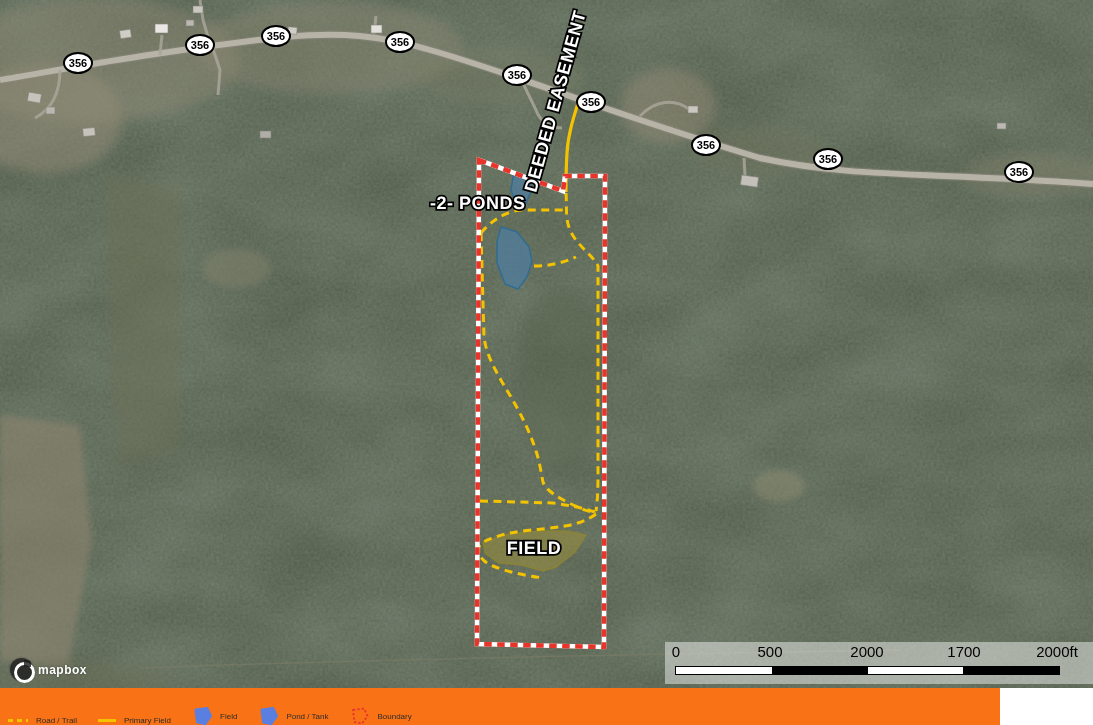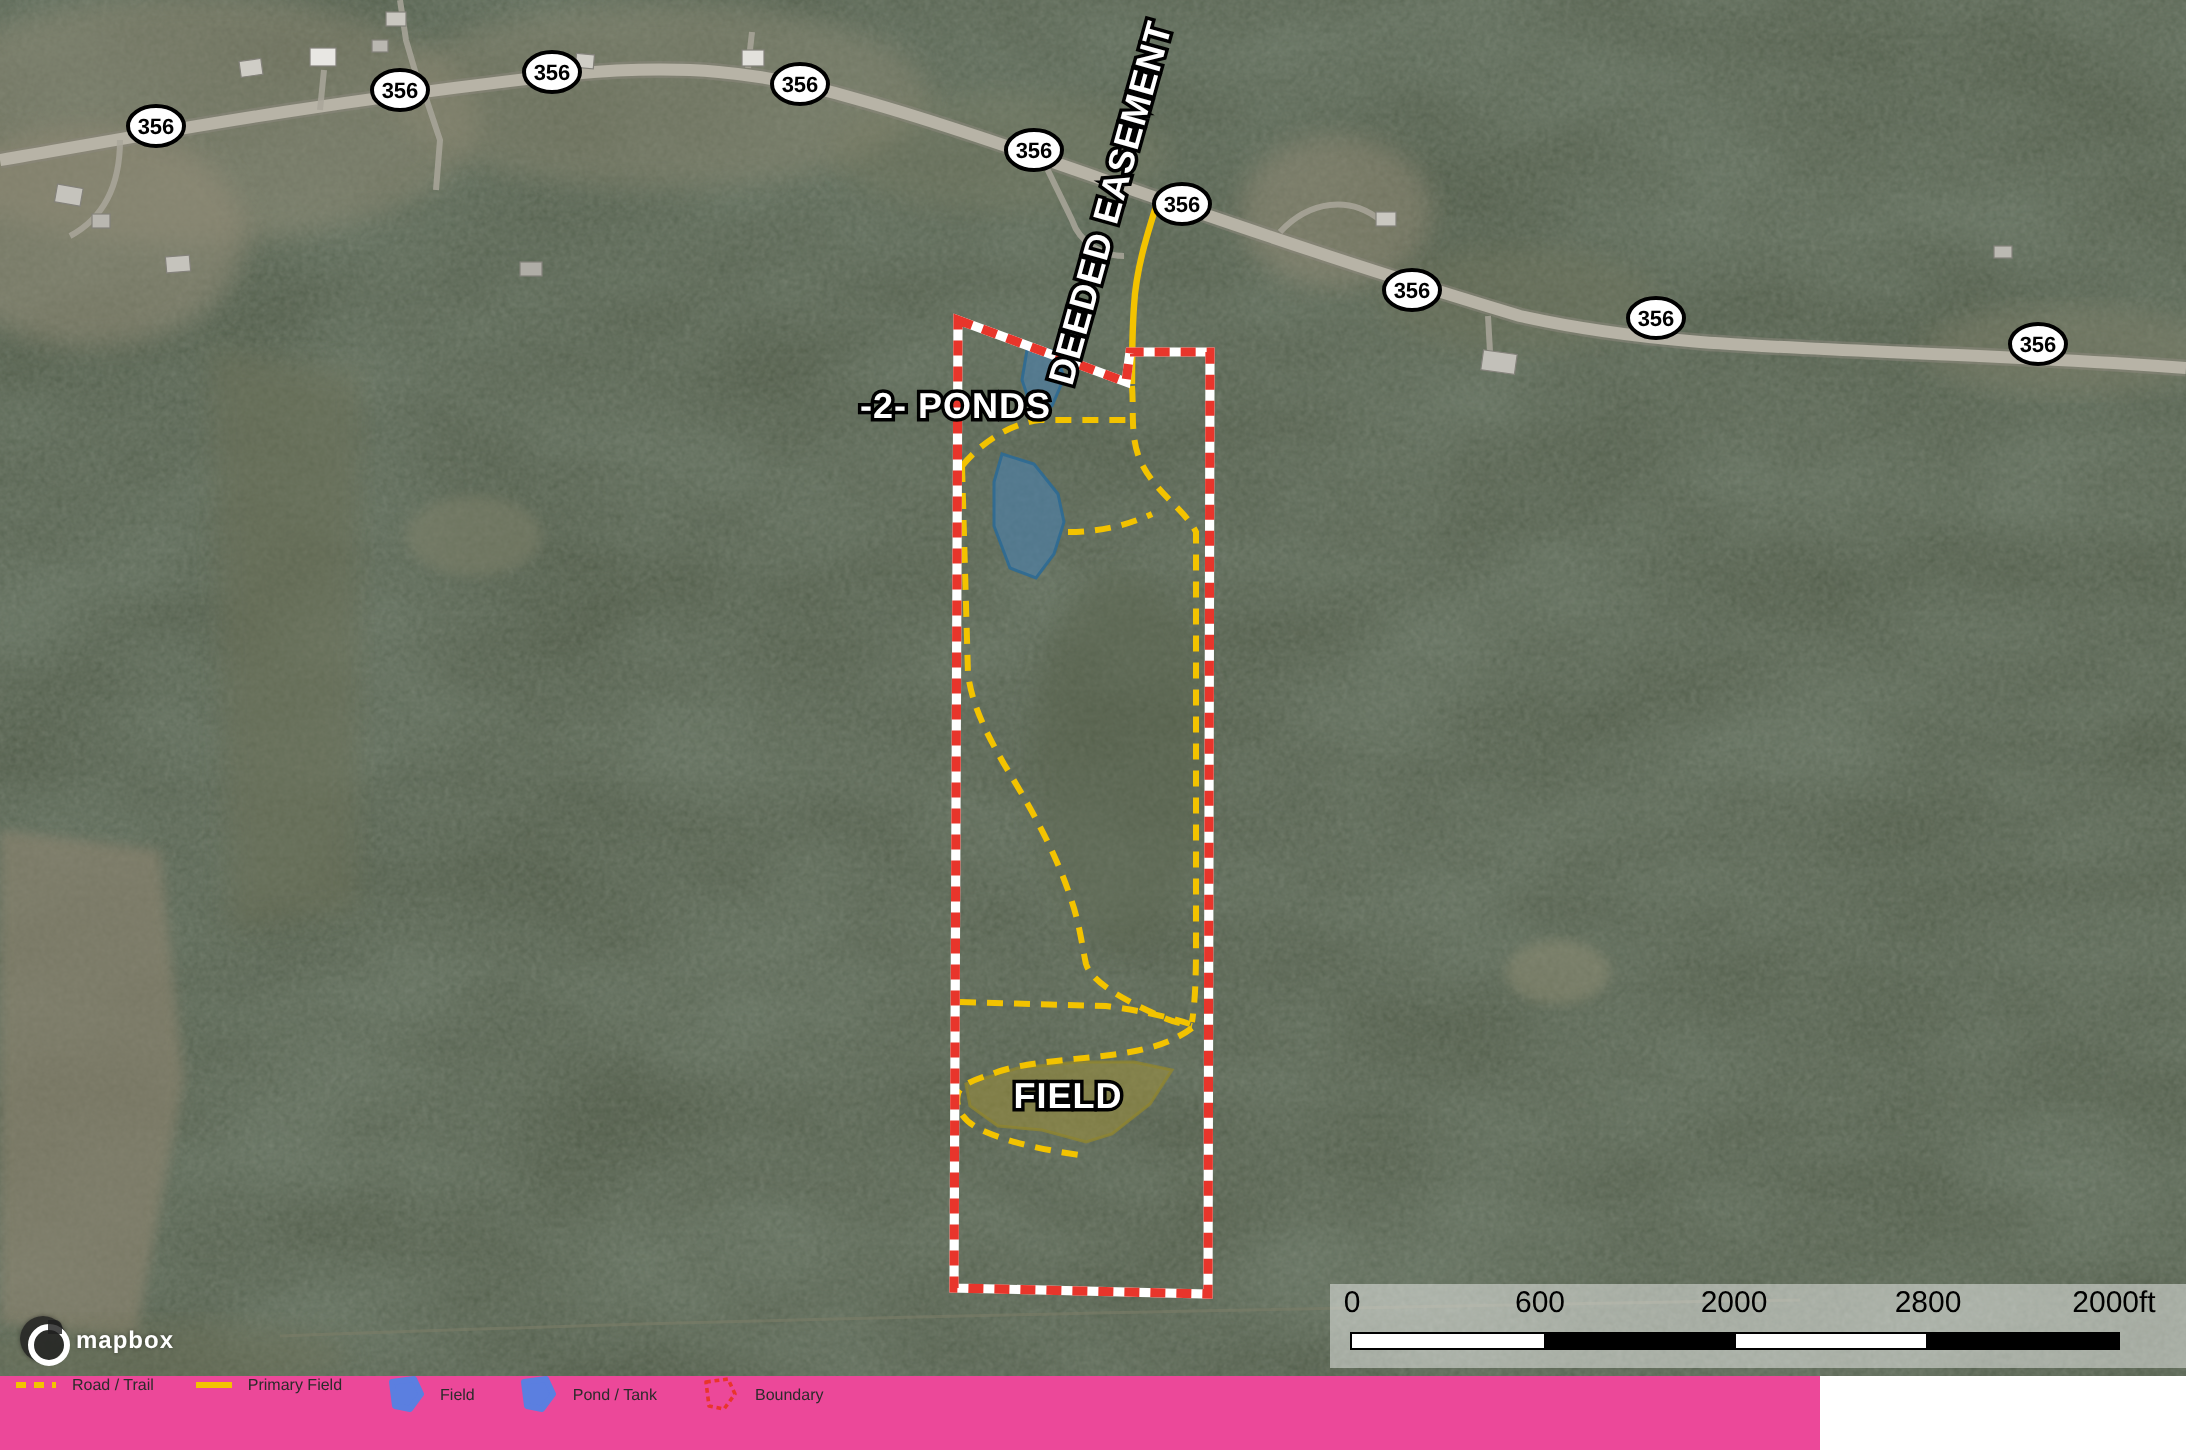--- a/index.html
+++ b/index.html
@@ -44,22 +44,22 @@
     border-radius:50%; border:3px solid #ffffff;
   }
   .mapbox-mark::after {
     content:""; position:absolute; right:2px; top:2px; width:7px; height:7px;
     background:rgba(30,30,30,0.82); border-radius:0 50% 0 0;
   }
   .mapbox-word { color:#ffffff; font-size:12px; font-weight:600; letter-spacing:0.5px; }
 
   
   .legend {
-    position:absolute; left:0; bottom:0; width:910px; height:37px;
-    background:#ec4899; display:flex; align-items:flex-start; padding-left:8px;
+    position:absolute; left:0; bottom:0; width:1000px; height:37px;
+    background:#f97316; display:flex; align-items:flex-end; padding-left:8px;
   }
   .legend-item { display:flex; align-items:center; margin-right:21px; }
   .legend-label { font-size:8px; color:#2b2b2b; margin-left:8px; white-space:nowrap; }
   .sw-line { width:20px; height:3px; }
   .sw-dash { background:repeating-linear-gradient(90deg,#F3C300 0 5px, transparent 5px 9px); }
   .sw-solid { background:#F3C300; width:18px; }
   .legend-item svg { display:block; }
 </style>
 </head>
 <body>
@@ -201,23 +201,23 @@
           </g>
         <g>
             <ellipse cx="1019" cy="172" rx="14" ry="10" fill="#fff" stroke="#000" stroke-width="2"></ellipse>
             <text x="1019" y="176" text-anchor="middle" font-size="11" font-weight="bold">356</text>
           </g>
       </g>
     </svg>
 
     <div class="scalebar-panel">
       <span class="tick" style="left:11px">0</span>
-      <span class="tick" style="left:105px">600</span>
+      <span class="tick" style="left:105px">500</span>
       <span class="tick" style="left:202px">2000</span>
-      <span class="tick" style="left:299px">2800</span>
+      <span class="tick" style="left:299px">1700</span>
       <span class="tick" style="left:392px">2000ft</span>
       <div class="scalebar-bar">
         <div class="seg white"></div>
         <div class="seg black"></div>
         <div class="seg white"></div>
         <div class="seg black"></div>
       </div>
     </div>
 
     <div class="mapbox-logo">

